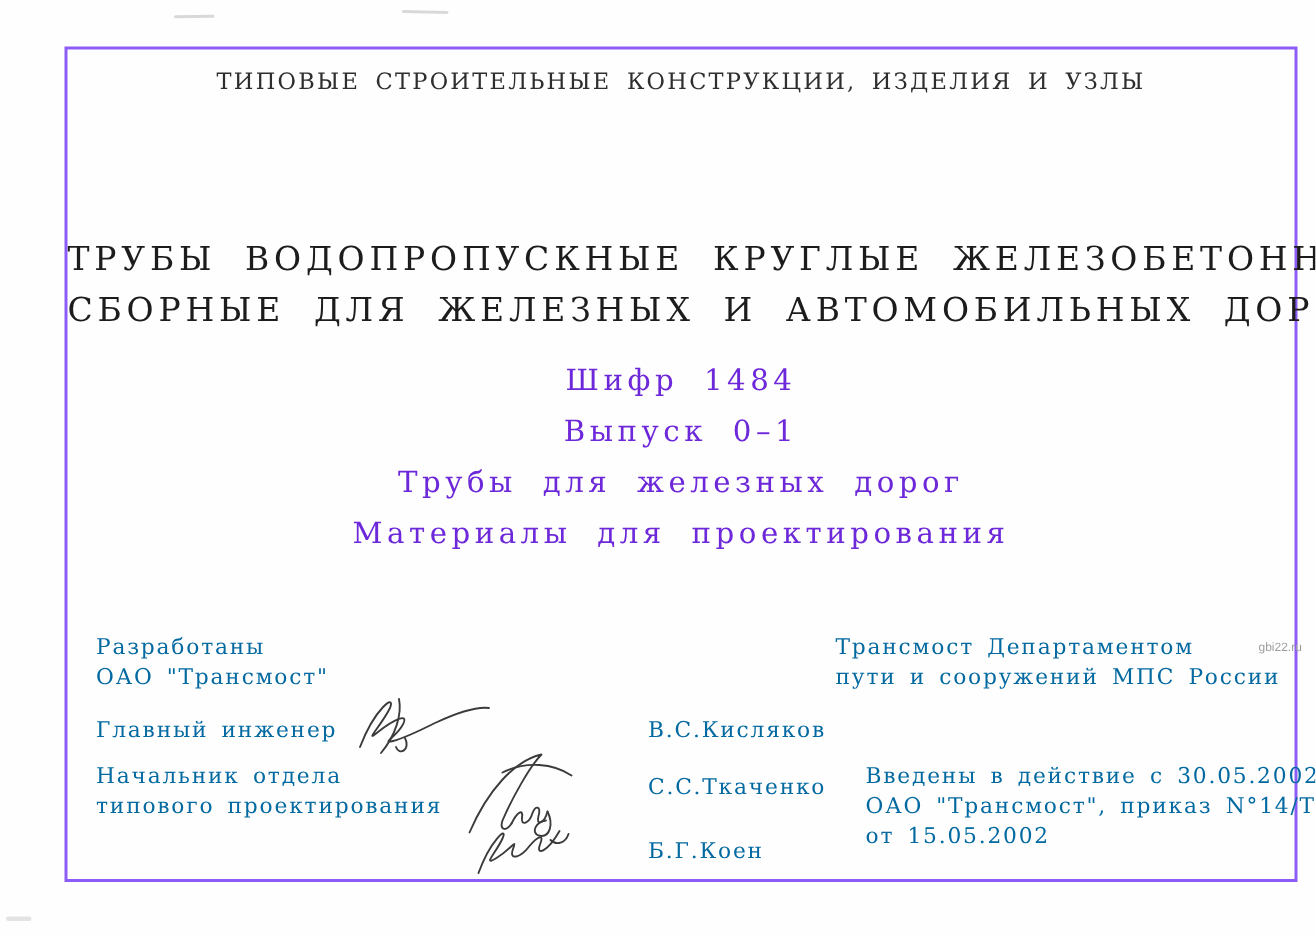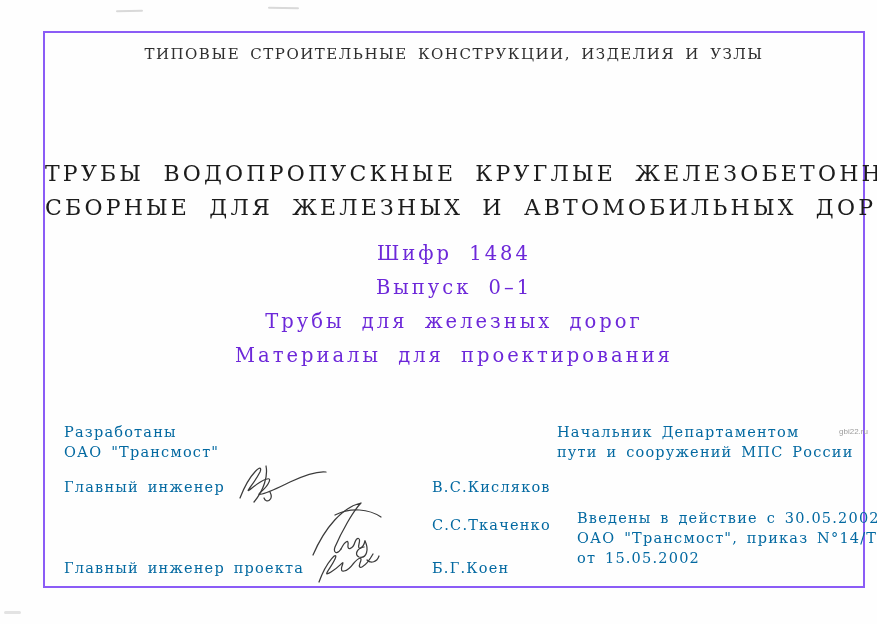--- a/index.html
+++ b/index.html
@@ -126,37 +126,40 @@
     </div>
 
     <div class="abs body-text" style="left:19px; top:444px;">Главный инженер</div>
     <svg class="sig-svg" style="left:185px; top:425px;" width="100" height="48" viewBox="0 0 100 48">
       <path d="M10,40 C20,14 34,4 30,14 C24,26 12,38 22,30 C32,22 44,16 38,26 C34,33 24,38 32,36 C40,34 52,28 60,24 C75,17 88,13 96,14"></path>
       <path d="M36,8 C38,18 34,32 24,44"></path>
       <path d="M40,34 C44,42 36,46 34,40"></path>
     </svg>
     <div class="abs body-text" style="left:387px; top:444px;">В.С.Кисляков</div>
 
+    <div class="abs body-text" style="left:19px; top:475px;">
+      <div>Начальник отдела</div>
+      <div>типового проектирования</div>
+    </div>
     <svg class="sig-svg" style="left:262px; top:466px;" width="85" height="64" viewBox="0 0 85 64">
       <path d="M6,56 C18,28 36,8 54,4 C46,12 34,34 28,48 C26,54 30,56 34,50"></path>
       <path d="M34,50 C38,42 42,40 41,46 C40,52 46,50 48,43 C50,38 54,38 52,45 C50,52 56,50 58,42"></path>
       <path d="M58,42 C62,50 60,60 52,58 C47,56 50,49 57,48"></path>
       <path d="M28,16 C44,8 62,10 74,18"></path>
     </svg>
     <div class="abs body-text" style="left:387px; top:482px;">С.С.Ткаченко</div>
 
-    <div class="abs body-text" style="left:19px; top:525px;">Главный инженер проекта</div>
     <svg class="sig-svg" style="left:268px; top:511px;" width="72" height="44" viewBox="0 0 72 44">
       <path d="M6,38 C14,16 26,6 22,15 C18,24 8,34 18,28 C28,22 32,14 29,22 C26,30 34,28 40,20 C46,13 50,12 47,19 C44,27 52,24 60,10"></path>
       <path d="M54,16 C58,20 64,18 66,12"></path>
     </svg>
     <div class="abs body-text" style="left:387px; top:525px;">Б.Г.Коен</div>
 
     <div class="abs body-text" style="left:512px; top:389px;">
-      <div>Начальник Департаментом</div>
+      <div>Трансмост Департаментом</div>
       <div>пути и сооружений МПС России</div>
     </div>
 
     <div class="abs body-text" style="left:532px; top:475px;">
       <div>Введены в действие с 30.05.2002</div>
       <div>ОАО "Трансмост", приказ N°14/Т</div>
       <div>от 15.05.2002</div>
     </div>
 
   </div>

